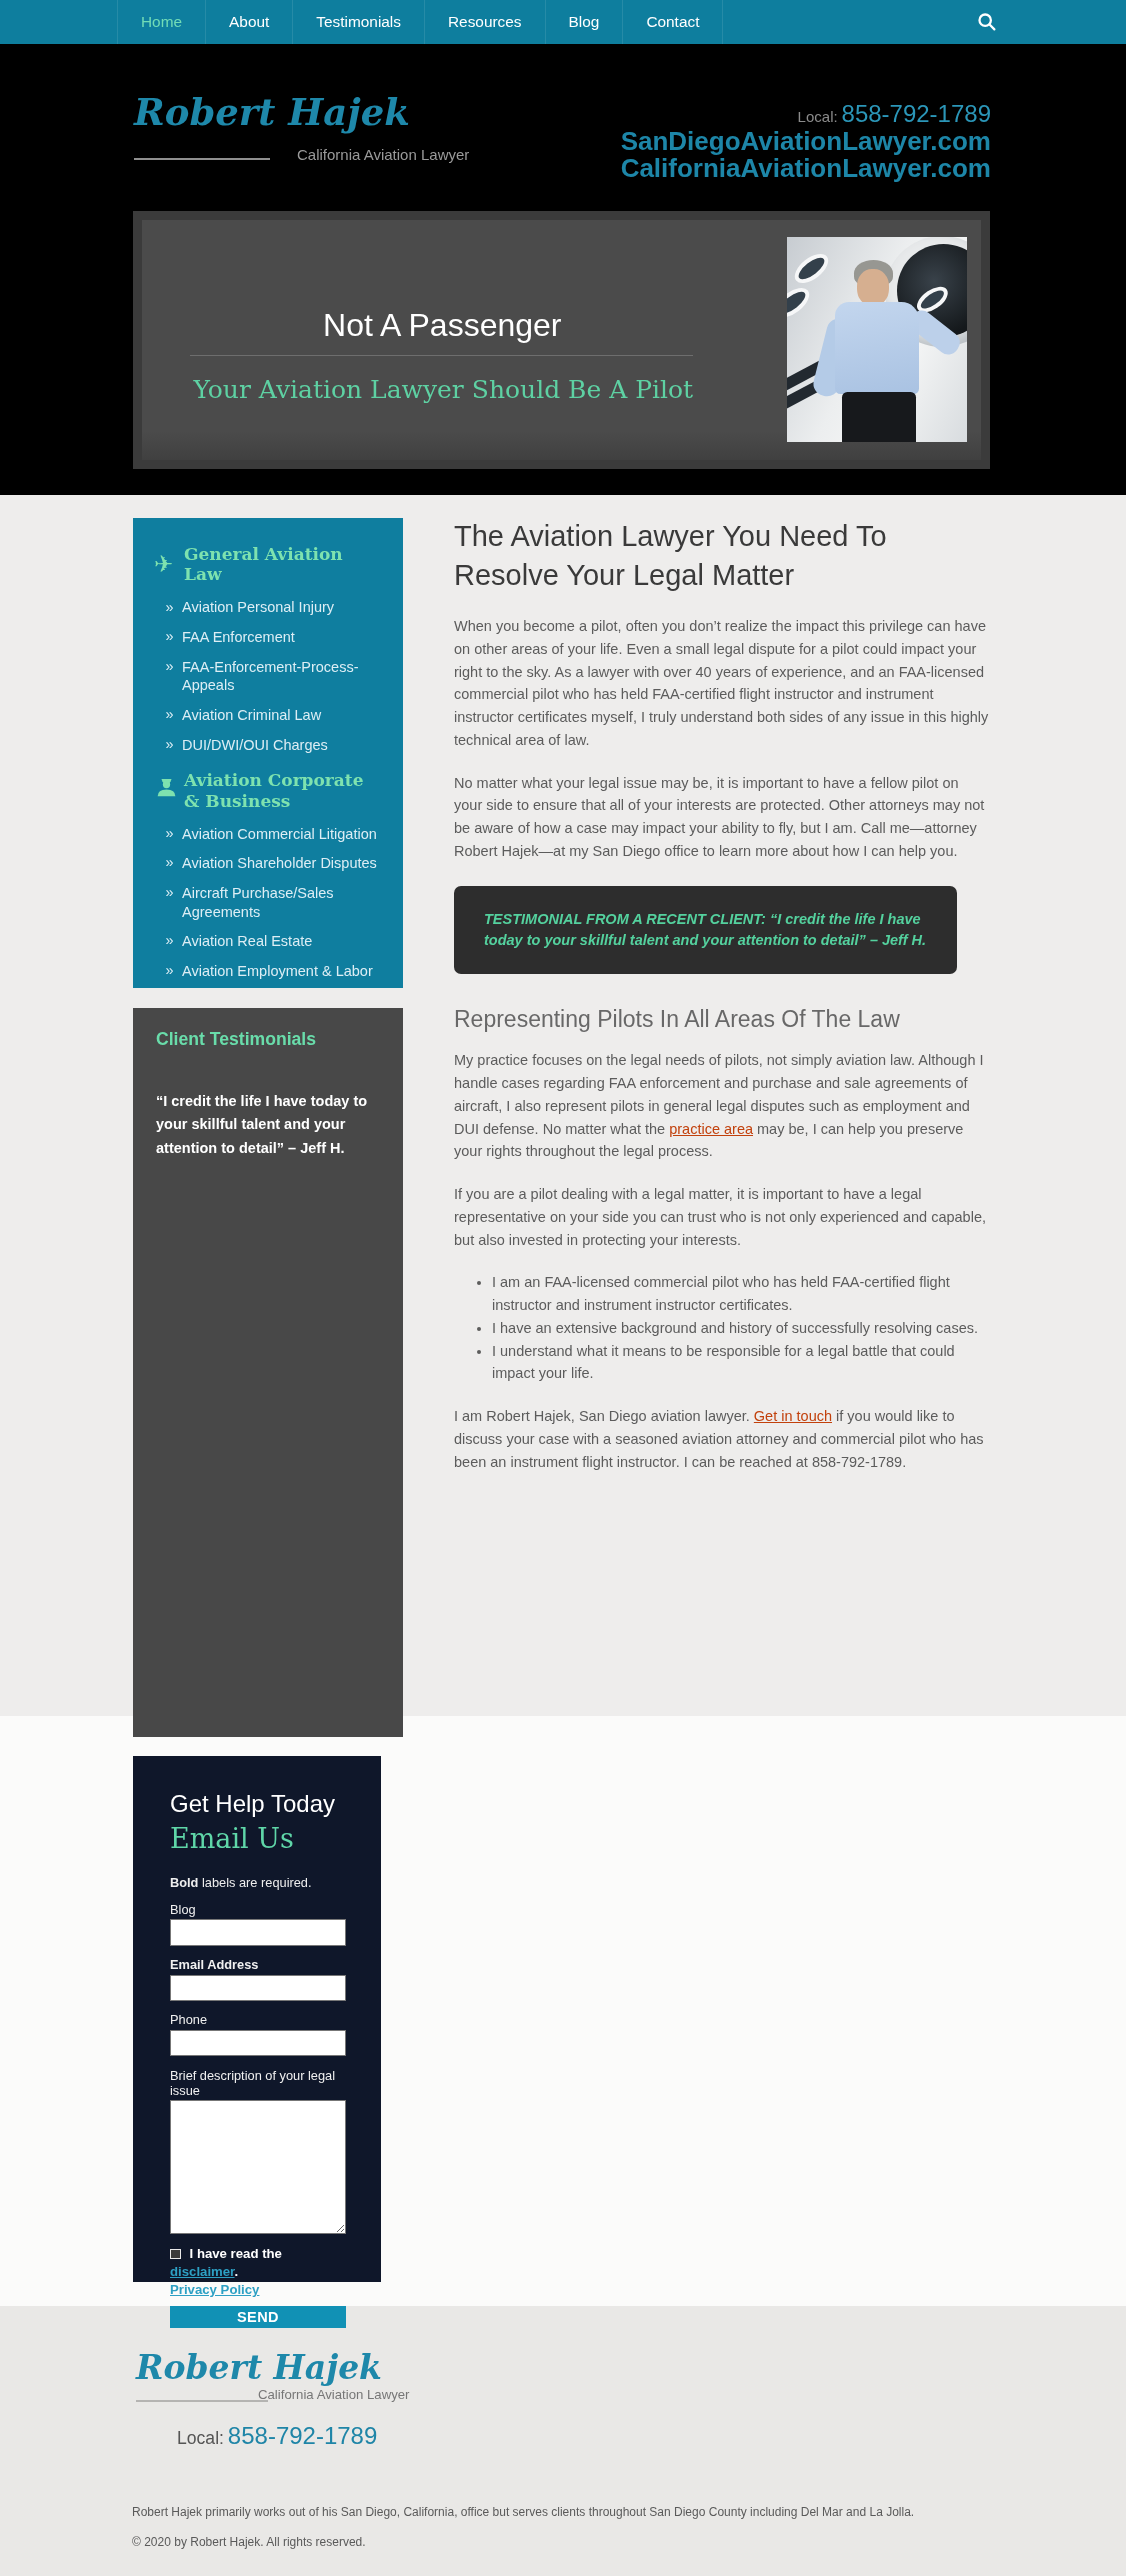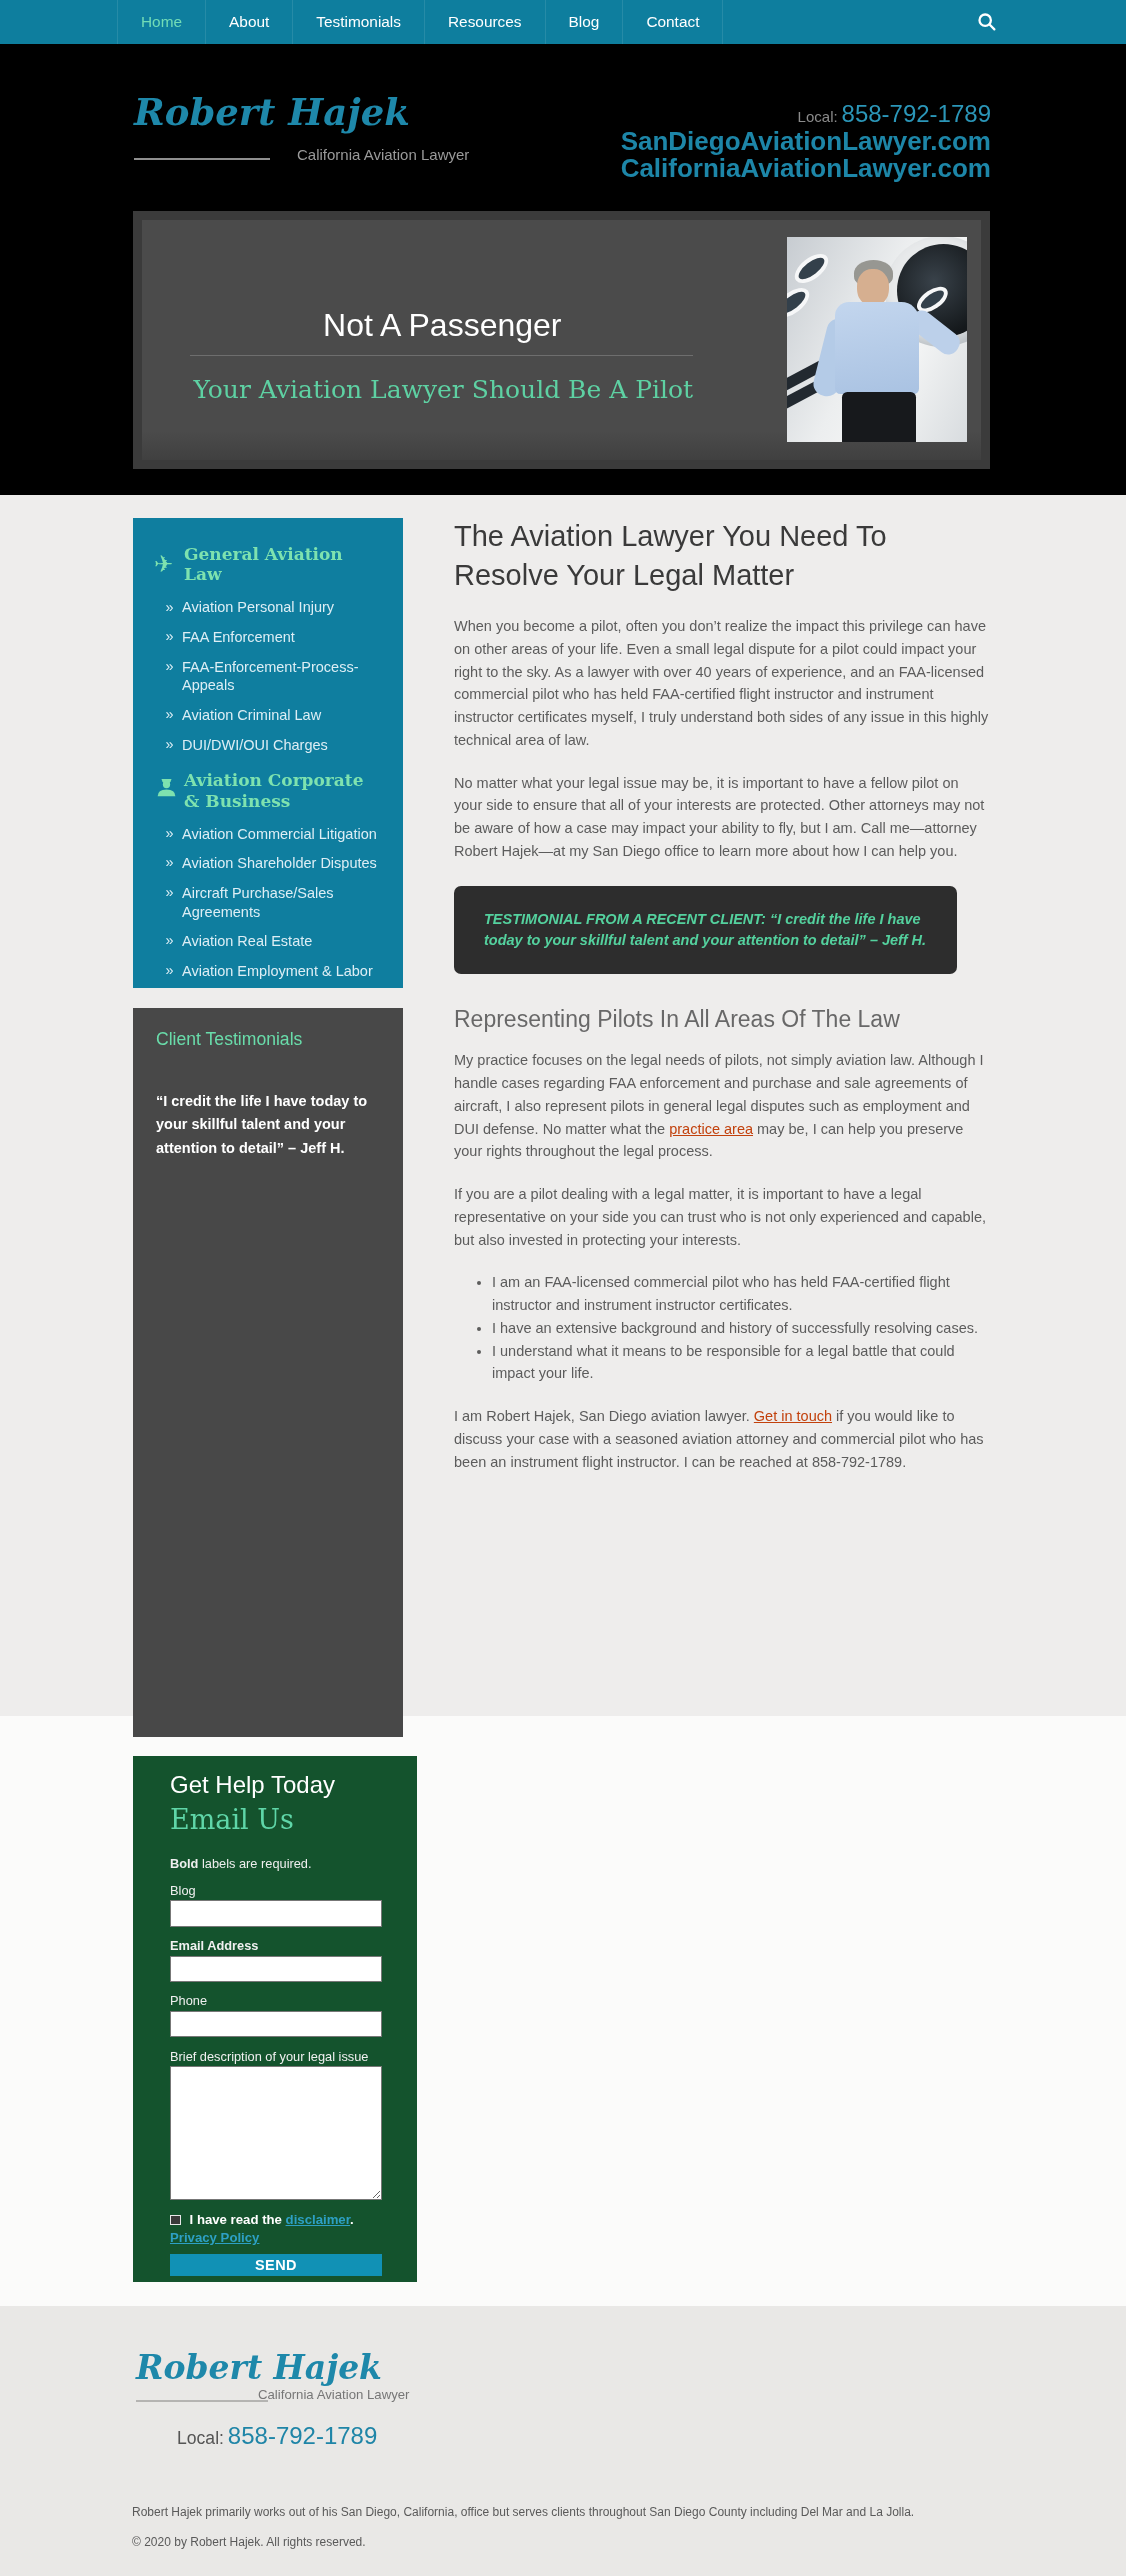--- a/index.html
+++ b/index.html
@@ -67,25 +67,25 @@
   .pa-head { display:flex; align-items:center; color:#7ee2af; font-family:"DejaVu Serif", serif;
              font-weight:bold; font-size:17px; line-height:1.18; margin:7px 0 14px; }
   .pa-head .pa-ico { flex:0 0 30px; font-size:23px; font-family:"DejaVu Sans", sans-serif; font-style:normal; }
   .pa-list { list-style:none; margin:0 0 16px; padding:0; }
   .pa-item { position:relative; padding-left:28px; color:#ddeef5; font-size:14.5px; line-height:1.27;
              margin-bottom:11.4px; cursor:pointer; }
   .pa-item .mk { position:absolute; left:11.4px; top:-0.9px; }
 
   
   .ct-box { position:absolute; left:133px; top:1008px; width:270px; height:729px; background:#484848; padding:21px 23px; }
-  .ct-title { color:#69dcaa; font-size:17.6px; font-weight:normal; }
+  .ct-title { color:#69dcaa; font-size:17.6px; font-weight:bold; }
   .ct-quote { margin-top:40px; color:#fff; font-weight:bold; font-size:14.5px; line-height:1.62; }
 
   
-  .form-box { position:absolute; left:133px; top:1756px; width:284px; height:526px; background:#14532d; padding:15px 35px 0 37px; }
+  .form-box { position:absolute; left:133px; top:1756px; width:248px; height:526px; background:#0f172a; padding:34px 35px 0 37px; }
   .form-title { color:#fff; font-size:24px; font-weight:400; }
   .form-sub { color:#5fd6a8; font-family:"DejaVu Serif", serif; font-size:27px; margin-top:5.3px; }
   .form-note { margin-top:21px; color:#eee; font-size:12.8px; }
   .f-label { display:block; color:#f0f0f0; font-size:12.8px; margin:11.4px 0 2.6px; }
   .f-label.req { font-weight:bold; }
   .f-input { width:100%; height:26.4px; border:0.9px solid #777; background:#fff; border-radius:0; }
   .f-area { width:100%; height:134px; border:0.9px solid #777; background:#fff; resize:both; }
   .f-check-row { margin-top:8px; color:#fff; font-weight:bold; font-size:13.2px; line-height:1.35; }
   .f-check { appearance:none; -webkit-appearance:none; width:10.6px; height:10.6px; border:1.8px solid #e8e8e8;
              background:#3a3a3a; vertical-align:-0.9px; margin:0 5.3px 0 0; cursor:pointer; }

